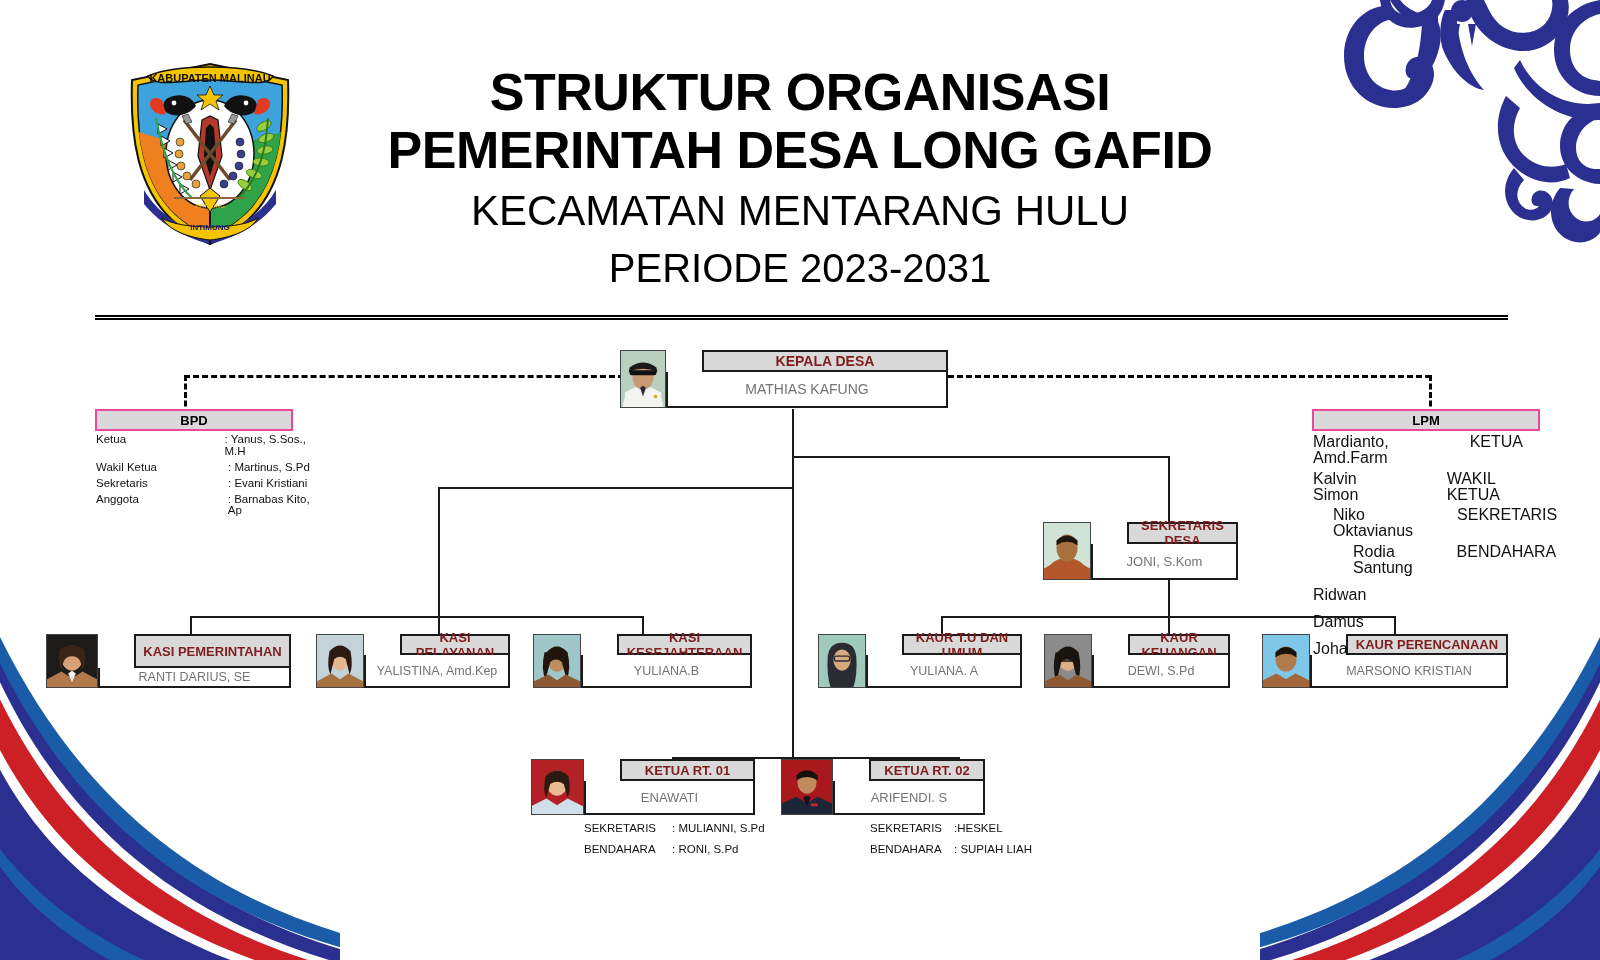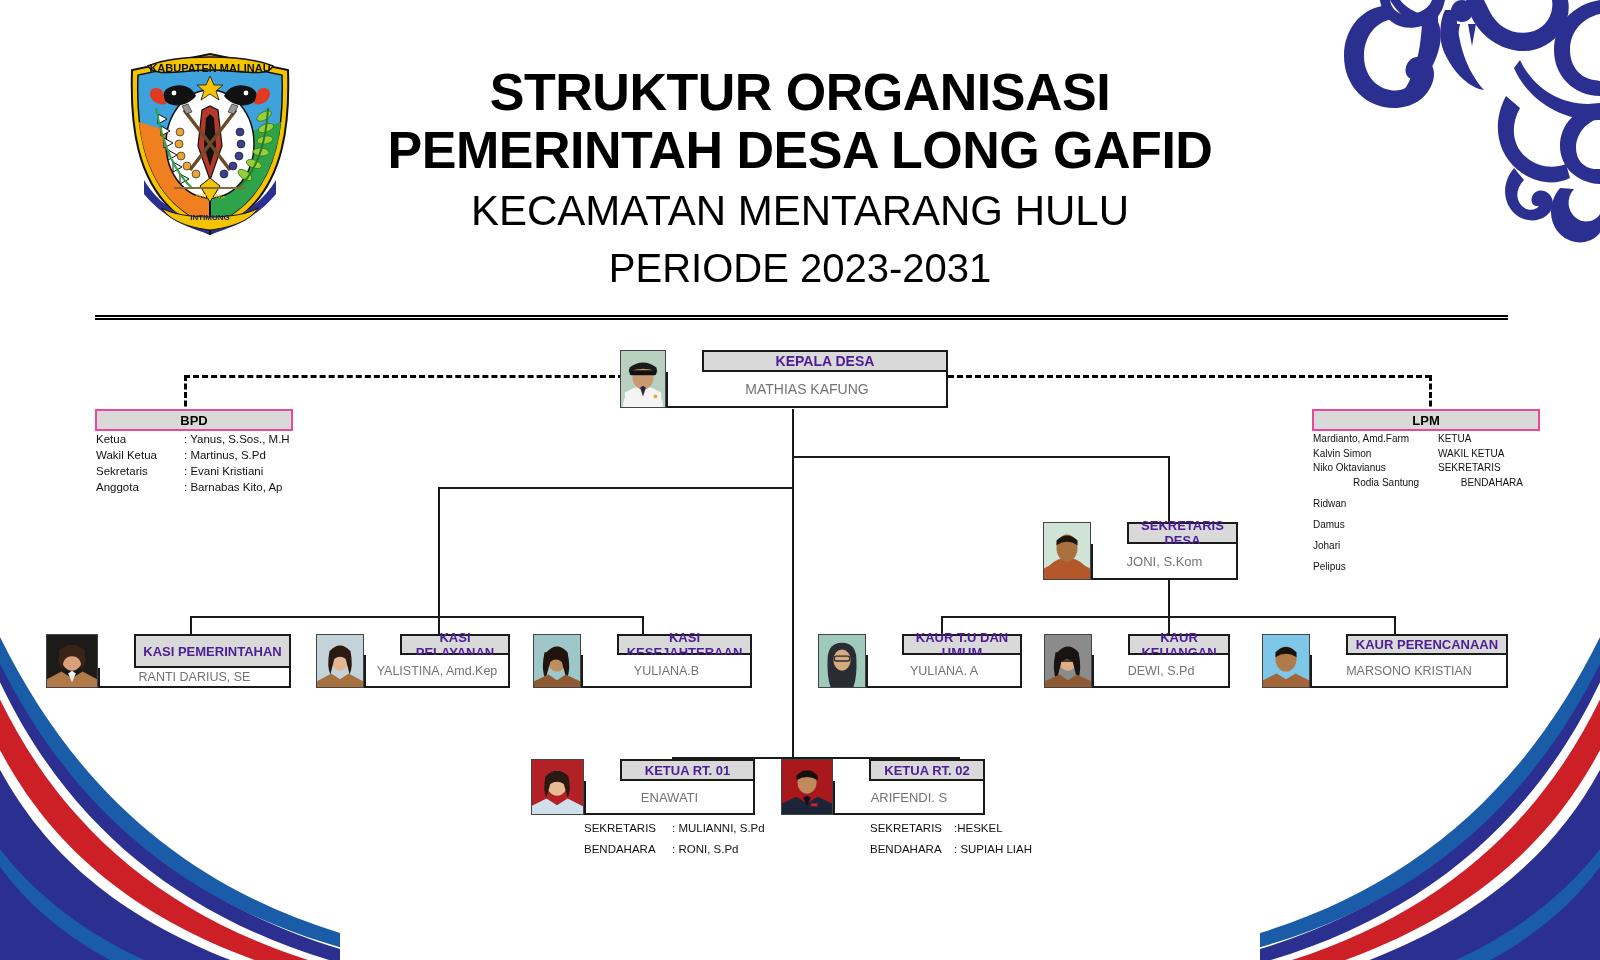--- a/index.html
+++ b/index.html
@@ -13,21 +13,21 @@
   .stage { position: absolute; inset: 0; width: 1600px; height: 960px; }
 
   
   .deco { position: absolute; pointer-events: none; }
   .deco-tr { top: 0; right: 0; width: 330px; height: 250px; }
   .deco-bl { left: 0; bottom: 0; width: 340px; height: 360px; }
   .deco-br { right: 0; bottom: 0; width: 340px; height: 360px; }
 
   
   .header { position: absolute; top: 0; left: 0; width: 1600px; height: 300px; }
-  .logo { position: absolute; left: 118px; top: 48px; width: 185px; height: 190px; }
+  .logo { position: absolute; left: 118px; top: 58px; width: 185px; height: 190px; }
   .titles {
     position: absolute; left: 330px; top: 66px; width: 940px;
     text-align: center; color: #000;
   }
   .t1, .t2 {
     font-weight: 800; letter-spacing: -0.5px; line-height: 1.0;
     font-size: 52px;
   }
   .t2 { margin-top: 6px; }
   .t3 { font-size: 42px; font-weight: 500; line-height: 1.0; margin-top: 14px; letter-spacing: 0px; }
@@ -60,39 +60,39 @@
   .photo {
     flex: 0 0 auto; border: 1px solid #444; background: #cfd6d9;
     position: relative; overflow: hidden;
   }
   .photo svg { display: block; width: 100%; height: 100%; }
   .boxwrap { flex: 1 1 auto; display: flex; flex-direction: column; }
   .title-cell {
     background: #d9d9d9; border: 2px solid #1a1a1a;
     font-weight: 700; text-align: center;
     display: flex; align-items: center; justify-content: center;
-    color: #4c1d95;
+    color: #7f1d1d;
     margin-left: 36px;
   }
   .name-cell {
     background: #ffffff; border: 2px solid #1a1a1a; border-top: none;
     text-align: center; color: #737373;
     display: flex; align-items: center; justify-content: center;
   }
 
   
   .plainbox {
     position: absolute;
     background: #d9d9d9; border: 2px solid #ec4899;
     font-weight: 700; text-align: center; color: #000;
     display: flex; align-items: center; justify-content: center;
   }
 
   .listblock { position: absolute; color: #111; }
-  .listrow { display: flex; line-height: 1.0; }
+  .listrow { display: flex; line-height: 1.0; gap: 44px; }
   .listrow .k { display: inline-block; }
   .listrow .v { display: inline-block; }
 
   .subinfo { position: absolute; color: #111; }
   .subinfo .srow { display: flex; line-height: 1.0; }
 </style>
 </head>
 <body>
 
 <div class="stage">
@@ -290,31 +290,31 @@
       </div>
       <div class="listrow">
         <span class="k" style="width:88px;">Anggota</span>
         <span class="v">: Barnabas Kito, Ap</span>
       </div>
     </div>
 
     <div class="plainbox" style="left:1312px; top:409px; width:228px; height:22px; font-size:13px;">
       <span>LPM</span>
     </div>
-    <div class="listblock" style="left:1313px; top:434px; width:210px; font-size:10px;">
+    <div class="listblock" style="left:1313px; top:434px; width:210px; font-size:16px;">
       <div class="listrow" style="margin-bottom:4.5px;">
         <span class="k" style="width:125px;">Mardianto, Amd.Farm</span>
         <span class="v">KETUA</span>
       </div>
       <div class="listrow" style="margin-bottom:4.5px;">
         <span class="k" style="width:125px;">Kalvin Simon</span>
         <span class="v">WAKIL KETUA</span>
       </div>
       <div class="listrow" style="margin-bottom:4.5px;">
-        <span class="k" style="width:125px;">Niko Oktavianus</span>
+        <span class="k" style="width:125px;margin-left:20px;">Niko Oktavianus</span>
         <span class="v">SEKRETARIS</span>
       </div>
       <div class="listrow" style="margin-bottom:11px;padding-left:40px;">
         <span class="k" style="width:125px;">Rodia Santung</span>
         <span class="v">BENDAHARA</span>
       </div>
       <div class="listrow" style="margin-bottom:11px;">
         <span class="k" style="width:125px;">Ridwan</span>
       </div>
       <div class="listrow" style="margin-bottom:11px;">

